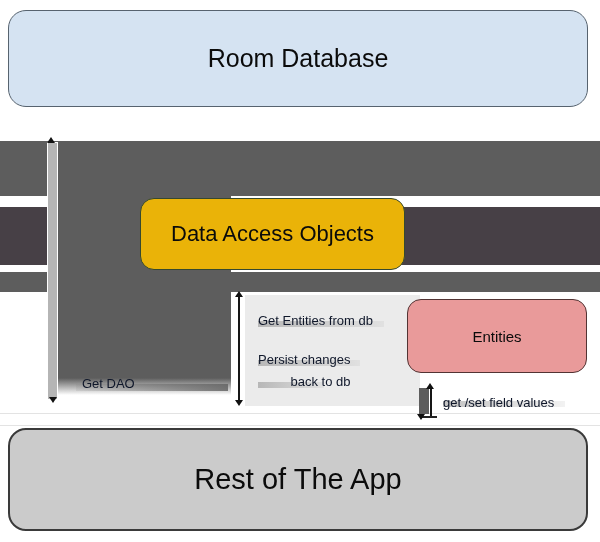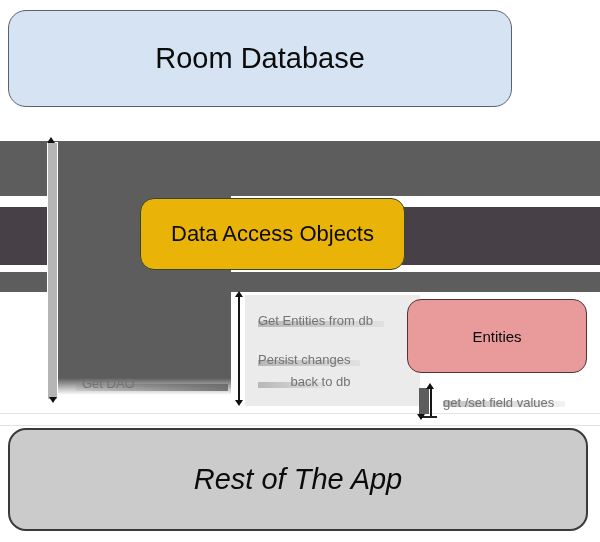--- a/index.html
+++ b/index.html
@@ -9,21 +9,21 @@
     font-family:"Liberation Sans", sans-serif;
     color:#0b0b0b;
   }
   .abs { position:absolute; }
 
   
   .node {
     position:absolute; display:flex; align-items:center; justify-content:center;
     box-sizing:border-box; text-align:center;
   }
-  .node-room  { left:8px;  top:10px;  width:504px; height:97px;  border:1.5px solid #57636f; border-radius:18px; font-size:29px; }
+  .node-room  { left:8px;  top:10px;  width:580px; height:97px;  border:1.5px solid #57636f; border-radius:18px; font-size:25px; }
   .node-dao   { left:140px; top:198px; width:265px; height:72px; border:1.5px solid #36492f; border-radius:14px; font-size:22px; z-index:6; }
   .node-ent   { left:407px; top:299px; width:180px; height:74px; border:1.5px solid #523434; border-radius:14px; font-size:15px; z-index:6; }
   .node-rest  { left:8px;  top:428px; width:580px; height:103px; border:2.5px solid #3a3a3a; border-radius:18px; font-size:29px; }
 
   
   .band { position:absolute; left:0; width:600px; z-index:1; }
   .band1 { top:141px; height:55px; }
   .band2 { top:207px; height:58px; }
   .band3 { top:272px; height:20px; }
 
@@ -44,21 +44,21 @@
   .tri-up, .tri-down { width:0; height:0; z-index:5; }
   .tri-up   { border-left:4px solid transparent; border-right:4px solid transparent; border-bottom:6px solid #111; }
   .tri-down { border-left:4px solid transparent; border-right:4px solid transparent; border-top:6px solid #111; }
 
   
   .barH  { left:419px; top:388px; width:10px; height:26px; z-index:3; }
   .lineH { left:430px; top:387px; width:2px; height:29px; background:#161616; z-index:4; }
   .tailH { left:421px; top:416px; width:16px; height:1.5px; background:#222; z-index:4; }
 
   
-  .small-label { position:absolute; font-size:13px; line-height:22px; color:#737373; z-index:5; white-space:pre-line; }
+  .small-label { position:absolute; font-size:13px; line-height:22px; color:#0f172a; z-index:5; white-space:pre-line; }
 
   
   .streak { position:absolute; z-index:4; }
   .streak-a { background:linear-gradient(to right, rgba(120,120,120,0.12), rgba(100,100,100,0.85)); }
   .streak-b { background:linear-gradient(to right, rgba(120,120,120,0.45), rgba(150,150,150,0.12)); }
 
   .faint { position:absolute; left:0; width:600px; height:1px; background:#e3e3e3; z-index:0; }
 </style>
 </head>
 <body>
@@ -108,17 +108,17 @@
   </div>
 
   <div class="node node-dao" style="background-color: #eab308;">
     <span>Data Access Objects</span>
   </div>
 
   <div class="node node-ent" style="background-color: rgb(233, 154, 154);">
     <span>Entities</span>
   </div>
 
-  <div class="node node-rest" style="background-color: rgb(203, 203, 203); font-style: italic;">
+  <div class="node node-rest" style="background-color: rgb(203, 203, 203);">
     <span>Rest of The App</span>
   </div>
 
 </div>
 
 </body></html>

